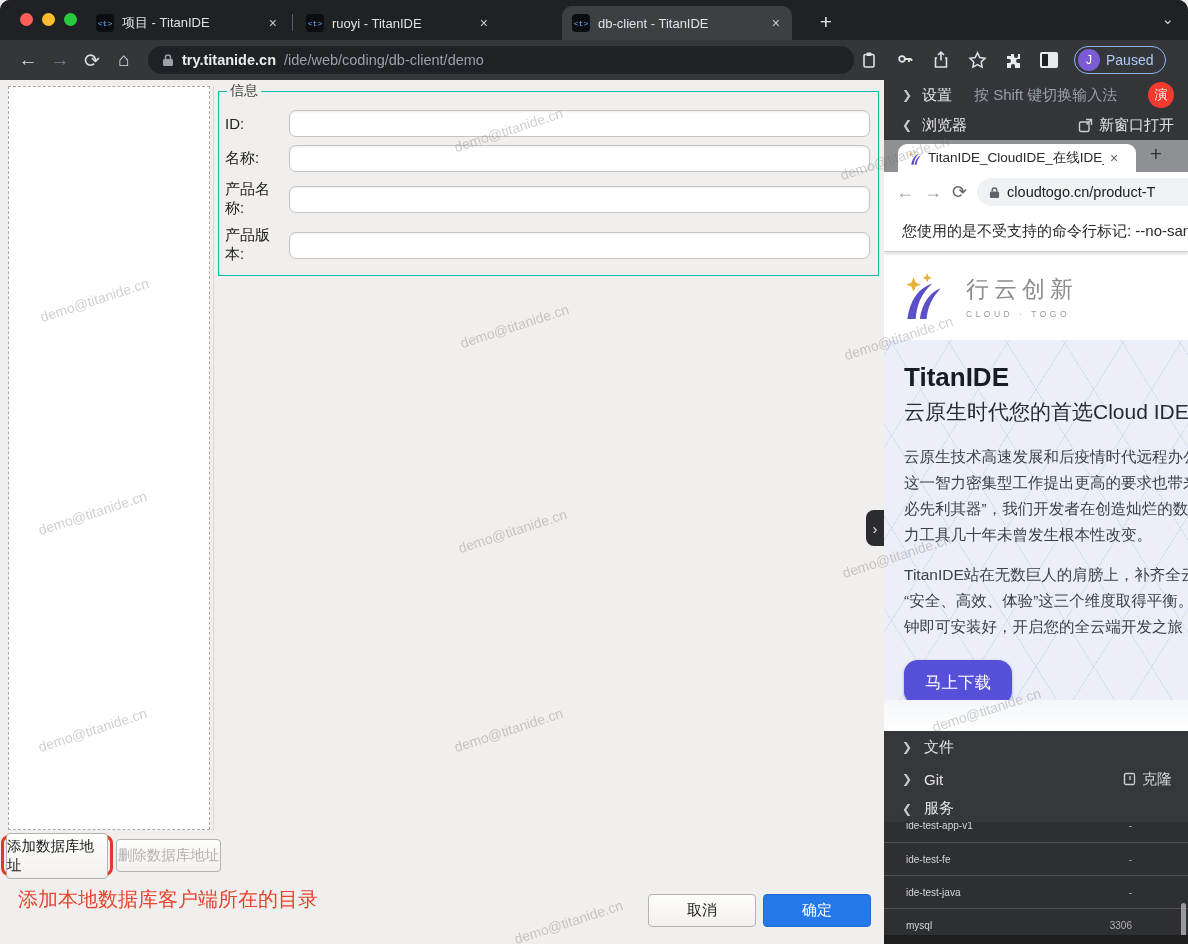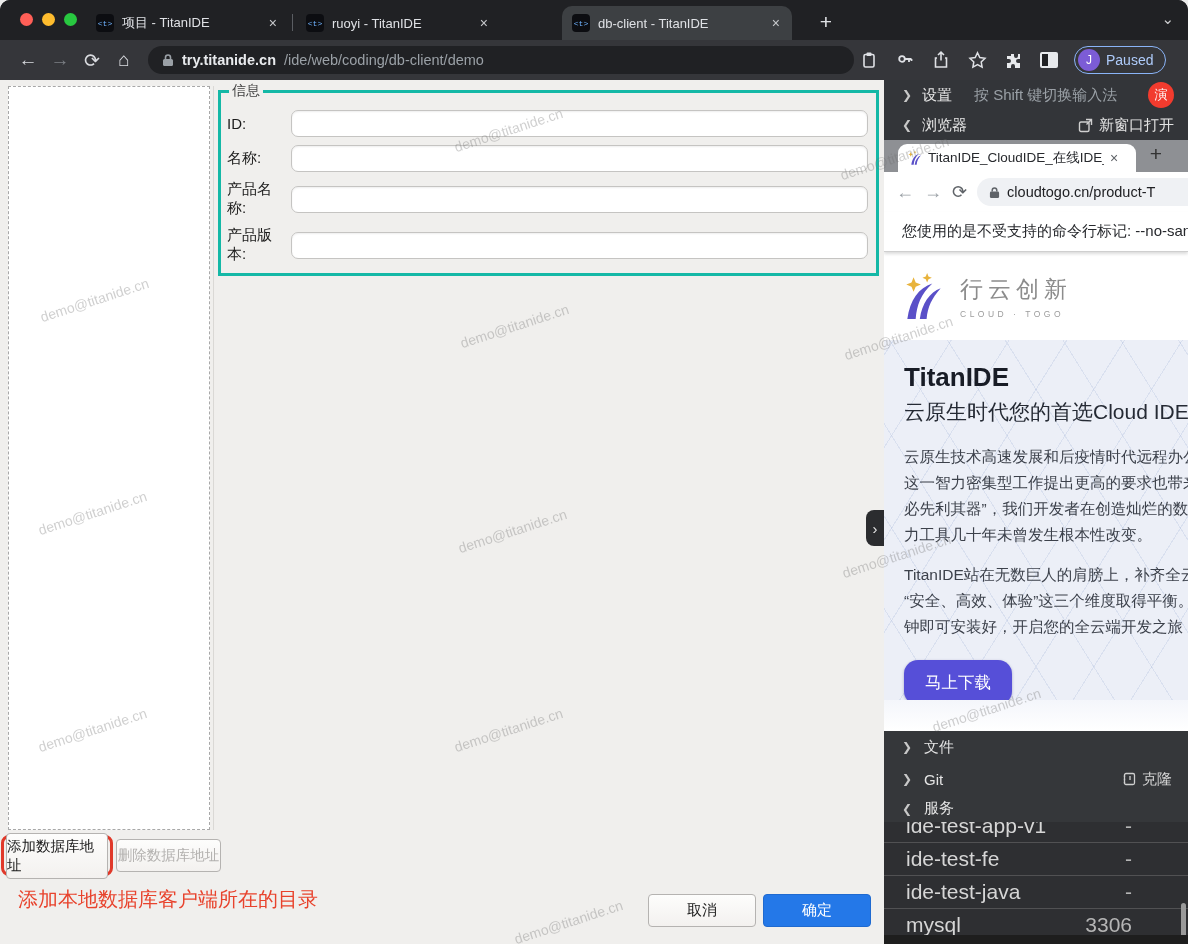--- a/index.html
+++ b/index.html
@@ -39,21 +39,21 @@
   .avatar{width:22px;height:22px;border-radius:50%;background:#7c5cd6;color:#fff;font-size:12px;
     display:flex;align-items:center;justify-content:center;}
   .paused{color:#aecbfa;font-size:14px;}
   
   .main{position:absolute;top:80px;left:0;width:884px;bottom:0;background:#f0efed;}
   .listbox{position:absolute;left:8px;top:6px;width:202px;height:744px;background:#fff;
     border:1px dashed #a8a8a8;}
   .splitter{position:absolute;left:213px;top:6px;width:2px;height:744px;
     background:linear-gradient(90deg,#cfcdca,#fbfaf8);}
   fieldset.info{position:absolute;left:218px;top:2px;width:661px;height:194px;margin:0;
-    border:3px solid #14b8a6;padding:10px 8px 0 6px;}
+    border:1px solid #14b8a6;padding:10px 8px 0 6px;}
   fieldset.info legend{font-size:14px;color:#3f3f3f;padding:0 3px;margin-left:2px;}
   .frow{display:flex;align-items:center;margin-bottom:8px;}
   .frow label{width:64px;font-size:15px;color:#1c1c1c;flex:none;}
   .frow input{flex:1;height:27px;border:1px solid #c5c4c2;border-radius:7px;background:#fff;
     box-shadow:inset 0 1px 2px rgba(0,0,0,.07);outline:none;padding:0 8px;font-size:14px;}
   .collapse-handle{position:absolute;left:866px;top:430px;width:18px;height:36px;background:#2b2c2f;
     border-radius:8px 0 0 8px;color:#e8e8e8;display:flex;align-items:center;justify-content:center;
     font-size:15px;z-index:5;}
   .annot-box{position:absolute;left:1px;top:755px;width:112px;height:41px;border:3px solid #e0392a;
     border-radius:8px;display:flex;align-items:center;justify-content:center;z-index:6;}
@@ -84,42 +84,42 @@
   .inner-toolbar{height:40px;background:#fff;display:flex;align-items:center;gap:10px;
     padding-left:12px;overflow:hidden;}
   .inav{color:#9aa0a6;font-size:18px;flex:none;}
   .inav.dark{color:#5f6368;}
   .ipill{flex:1;min-width:0;height:28px;border-radius:14px;background:#eff1f4;margin-right:-28px;
     display:flex;align-items:center;gap:7px;padding:0 12px;overflow:hidden;}
   .ipill .u{font-size:14.5px;color:#202124;white-space:nowrap;}
   .warning{height:40px;background:#fff;border-bottom:1px solid #cfcfcf;
     box-shadow:0 2px 3px rgba(0,0,0,.14);display:flex;align-items:center;padding-left:18px;
     font-size:15px;color:#27292d;white-space:nowrap;overflow:hidden;position:relative;z-index:2;}
-  .logoband{height:88px;background:#fff;display:flex;align-items:center;gap:10px;padding-left:14px;}
+  .logoband{height:88px;background:#fff;display:flex;align-items:center;gap:16px;padding-left:14px;}
   .logotxt .zh{font-size:23px;color:#8c8c8c;letter-spacing:5px;}
   .logotxt .en{font-size:8.5px;color:#9c9c9c;letter-spacing:3.5px;margin-top:4px;}
   .content{height:360px;background-color:#eceff7;overflow:hidden;padding:22px 0 0 20px;
     background-image:repeating-linear-gradient(58deg,transparent 0 48px,rgba(150,170,210,.22) 48px 49px),
       repeating-linear-gradient(-58deg,transparent 0 48px,rgba(150,170,210,.22) 48px 49px);}
   .hero-title{font-size:26px;font-weight:bold;color:#181c26;}
   .hero-sub{font-size:21px;color:#252a34;margin-top:5px;white-space:nowrap;overflow:hidden;}
   .para{margin-top:18px;}
   .para .ln{font-size:15.5px;color:#3c414b;line-height:26px;white-space:nowrap;overflow:hidden;}
   .dl-btn{margin-top:20px;width:108px;height:45px;background:#564fd8;border-radius:14px;color:#fff;
     font-size:16.5px;display:flex;align-items:center;justify-content:center;box-shadow:0 1px 3px rgba(60,60,140,.4);}
   .whiteband{height:31px;background:linear-gradient(#f4f6fb,#ffffff);}
   .sections{background:#35373a;}
   .sec-row{height:32px;display:flex;align-items:center;gap:12px;padding:0 16px 0 18px;
     color:#e4e4e4;font-size:15px;}
   .sec-row.short{height:27px;}
   .sec-row .right{margin-left:auto;display:flex;align-items:center;gap:6px;color:#d6d6d6;}
   .servicelist{height:113px;background:#2e2f32;overflow:hidden;position:relative;}
   .svc-inner{margin-top:-13px;}
   .svc-row{height:33px;display:flex;align-items:center;padding:0 56px 0 22px;color:#d6d6d6;
-    font-size:21px;}
+    font-size:10px;}
   .svc-row + .svc-row{border-top:1px solid #515153;}
   .svc-row .port{margin-left:auto;color:#b5b5b5;}
   .scrollthumb{position:absolute;right:2px;top:81px;width:5px;height:38px;background:#9a9a9a;border-radius:3px;}
   .bottomstrip{height:9px;background:#1e1e1e;}
   
   .wm-layer{position:absolute;inset:0;pointer-events:none;z-index:40;}
   .wm{position:absolute;transform:rotate(-18deg);font-size:14px;color:rgba(110,110,110,.33);white-space:nowrap;}
 </style>
 </head>
 <body>

